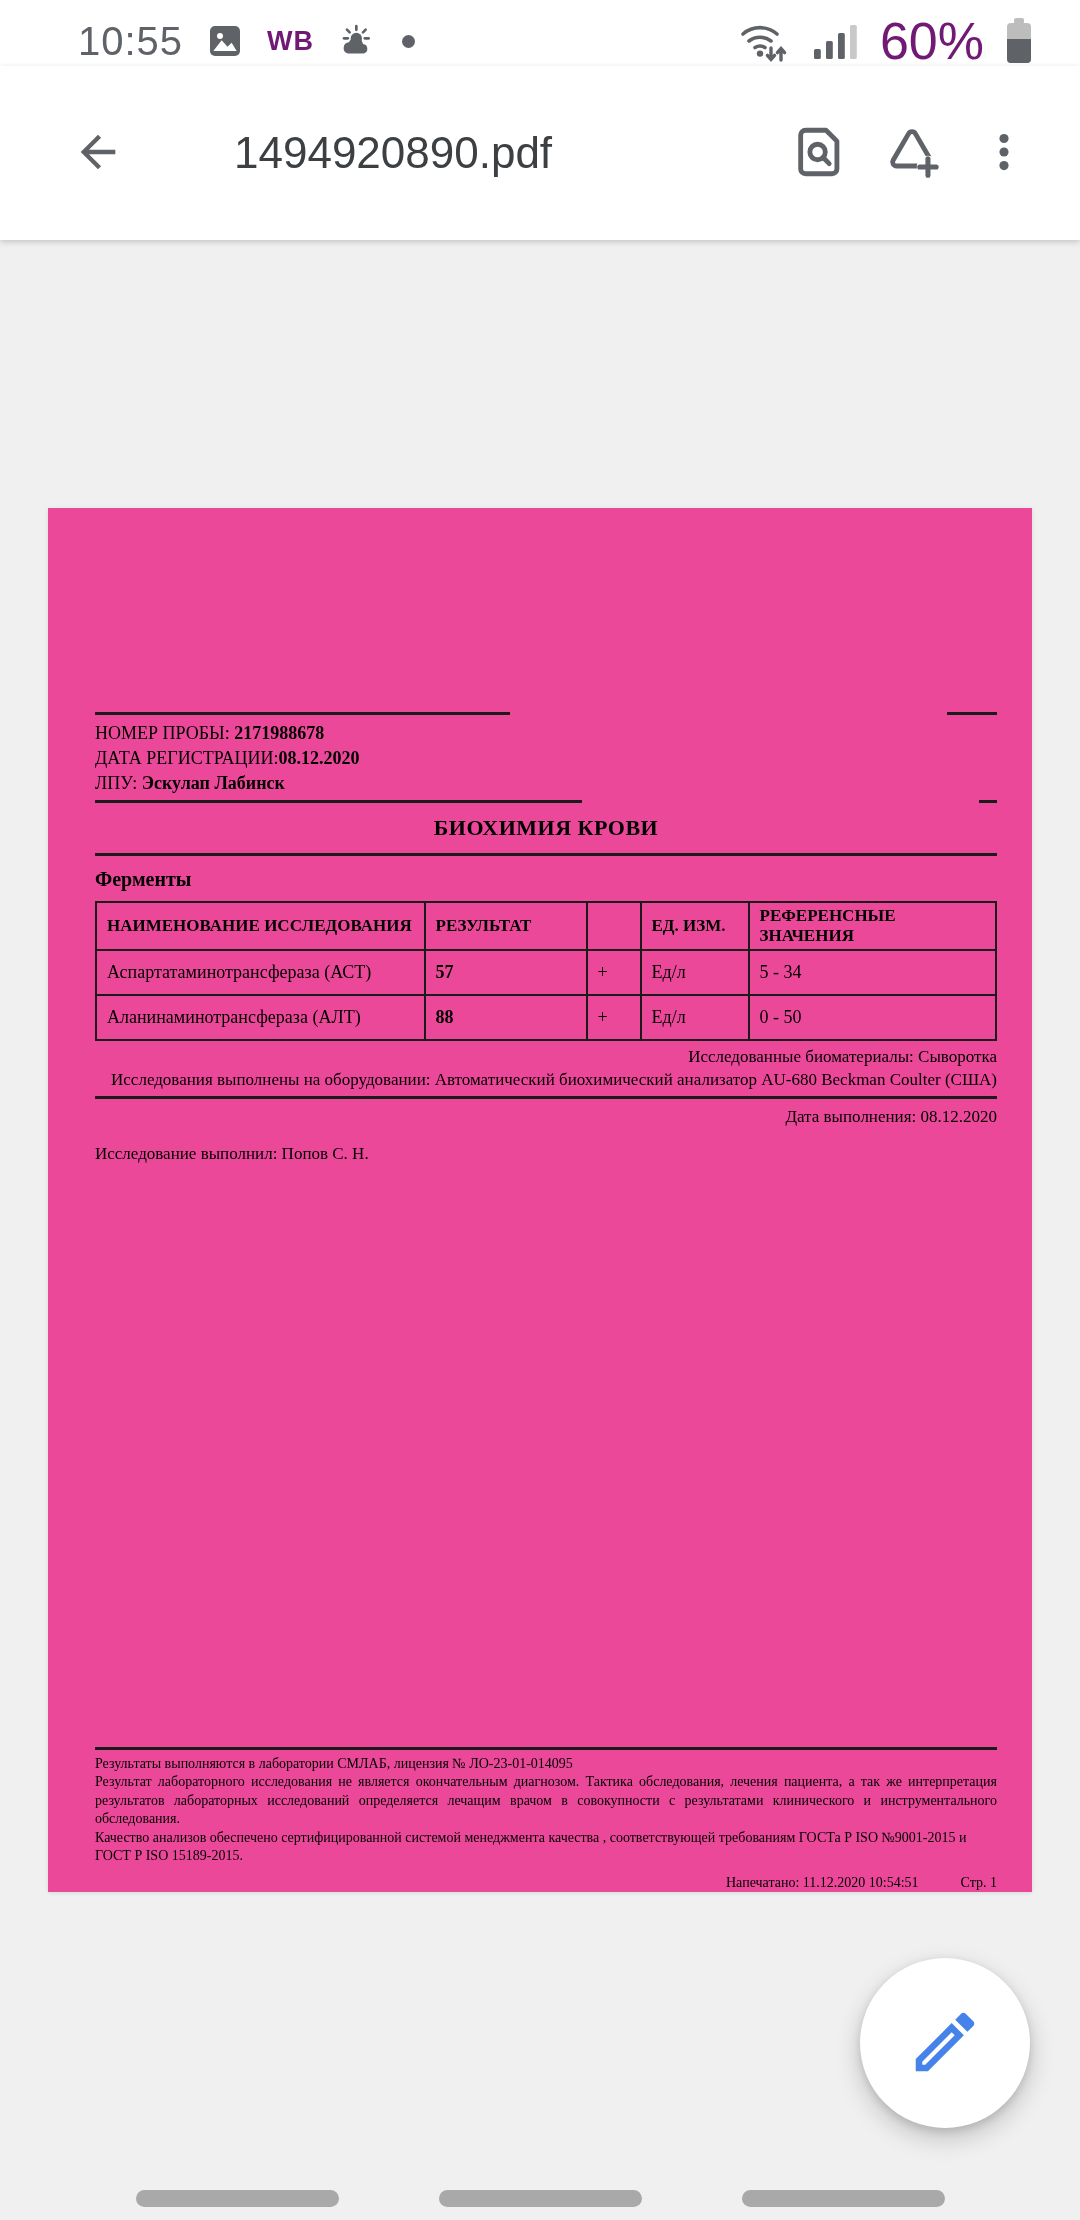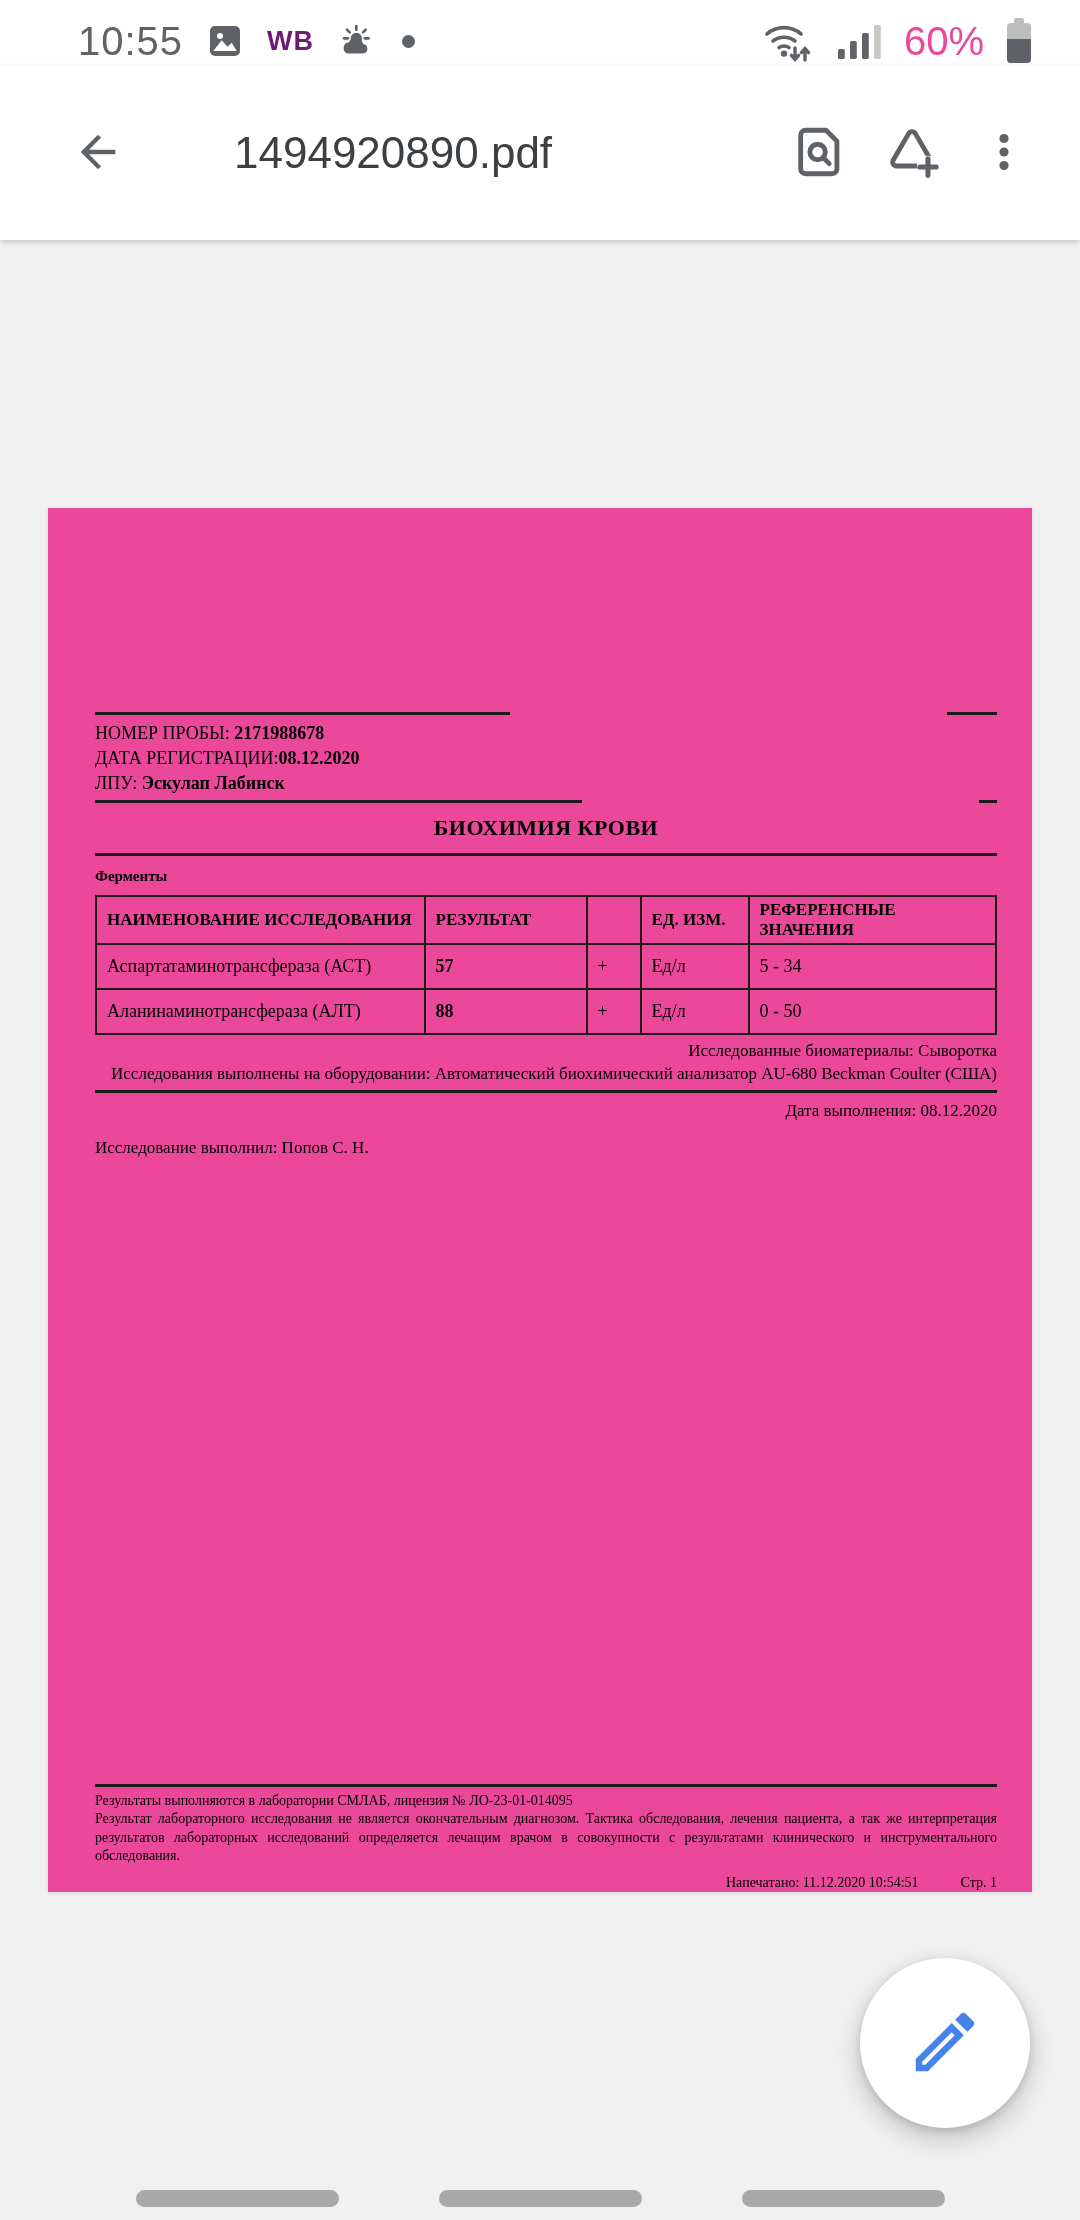--- a/index.html
+++ b/index.html
@@ -12,21 +12,21 @@
   }
   
   .status-bar {
     position:absolute; top:8px; left:0; width:1080px; height:66px;
     background:#ffffff;
     display:flex; align-items:center; justify-content:space-between;
     padding:0 48px 0 78px;
   }
   .sb-left, .sb-right { display:flex; align-items:center; gap:22px; }
   .sb-time { font-size:40px; color:#5f6368; letter-spacing:1px; }
-  .sb-pct  { font-size:40px; color:#ec4899; }
+  .sb-pct  { font-size:52px; color:#701a75; }
   .sb-icon { display:flex; align-items:center; }
   .sb-wb { font-size:27px; font-weight:bold; color:#701a75; letter-spacing:1px; }
   .sb-dot { width:13px; height:13px; border-radius:50%; background:#5f6368; }
   
   .app-bar {
     position:absolute; top:66px; left:0; width:1080px; height:174px;
     background:#ffffff;
     display:flex; align-items:center;
     padding:0 30px 0 52px;
     box-shadow:0 2px 6px rgba(0,0,0,0.18);
@@ -61,21 +61,21 @@
   }
   .rule-split { display:flex; justify-content:space-between; align-items:center; }
   .rule-seg { height:3px; background:#1b1b1b; }
   .rule-full { height:3px; background:#1b1b1b; width:100%; }
   .hdr-line { font-size:18px; line-height:25px; white-space:pre; }
   .hdr-line b { font-weight:bold; }
   .doc-title {
     text-align:center; font-weight:bold; font-size:22px;
     margin-top:12px; margin-bottom:12px; letter-spacing:0.5px;
   }
-  .section-title { font-weight:bold; font-size:15px; margin:12px 0 10px 0; }
+  .section-title { font-weight:bold; font-size:20px; margin:12px 0 10px 0; }
   table.results {
     width:100%; border-collapse:collapse;
     font-size:18px;
   }
   table.results th, table.results td {
     border:2px solid #1b1b1b; padding:3px 10px; text-align:left;
     height:45px; vertical-align:middle;
   }
   table.results th { font-weight:bold; font-size:17px; }
   td.flag-cell { text-align:center; }
@@ -276,20 +276,21 @@
 
       <div class="note-right" style="margin-top:6px">Дата выполнения: 08.12.2020</div>
 
       <div class="performer">Исследование выполнил: Попов С. Н.</div>
 
       <div class="doc-spacer"></div>
 
       <div class="doc-footer" style="border-top:3px solid #1b1b1b">
         <div>Результаты выполняются в лаборатории СМЛАБ, лицензия № ЛО-23-01-014095</div>
         <div class="just">Результат лабораторного исследования не является окончательным диагнозом. Тактика обследования, лечения пациента, а так же интерпретация результатов лабораторных исследований определяется лечащим врачом в совокупности с результатами  клинического и инструментального обследования.</div>
+        <div>Качество анализов обеспечено сертифицированной системой менеджмента качества , соответствующей требованиям ГОСТа Р ISO №9001-2015  и ГОСТ Р ISO 15189-2015.</div>
         <div class="printed-row">
           <span>Напечатано: 11.12.2020 10:54:51</span>
           <span>Стр. 1</span>
         </div>
       </div>
 
     </div>
   </div>
 </div>
 

